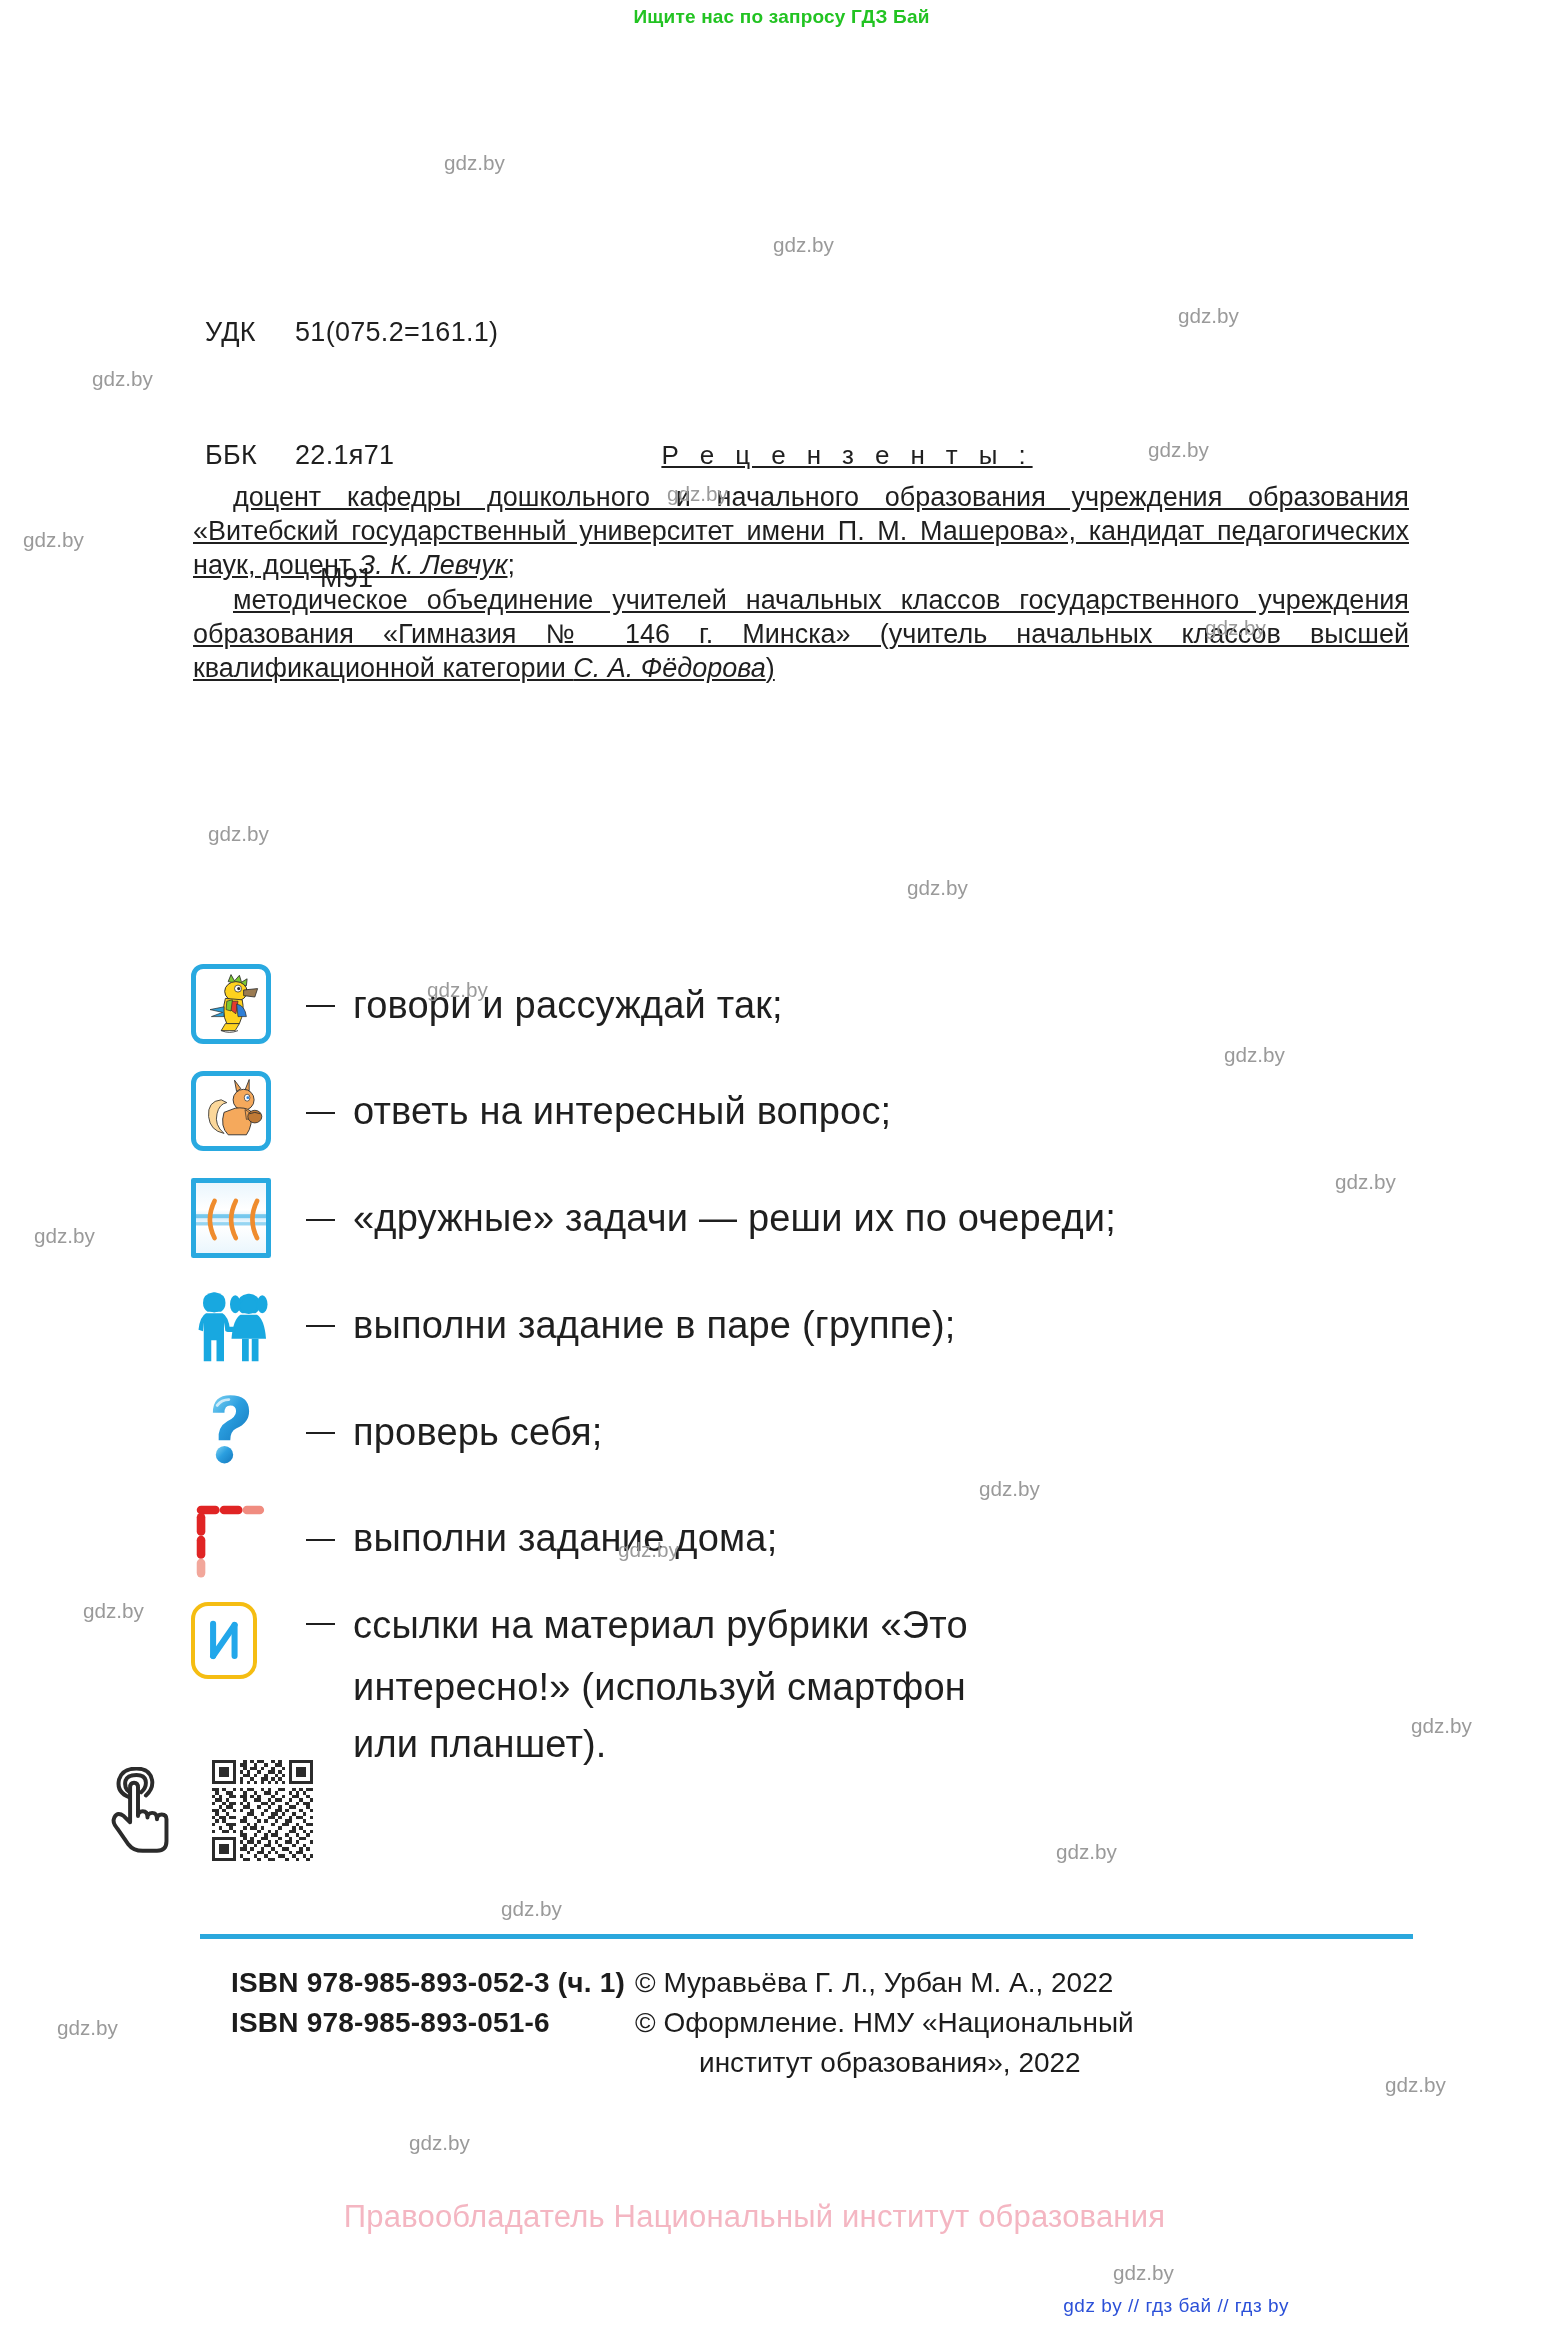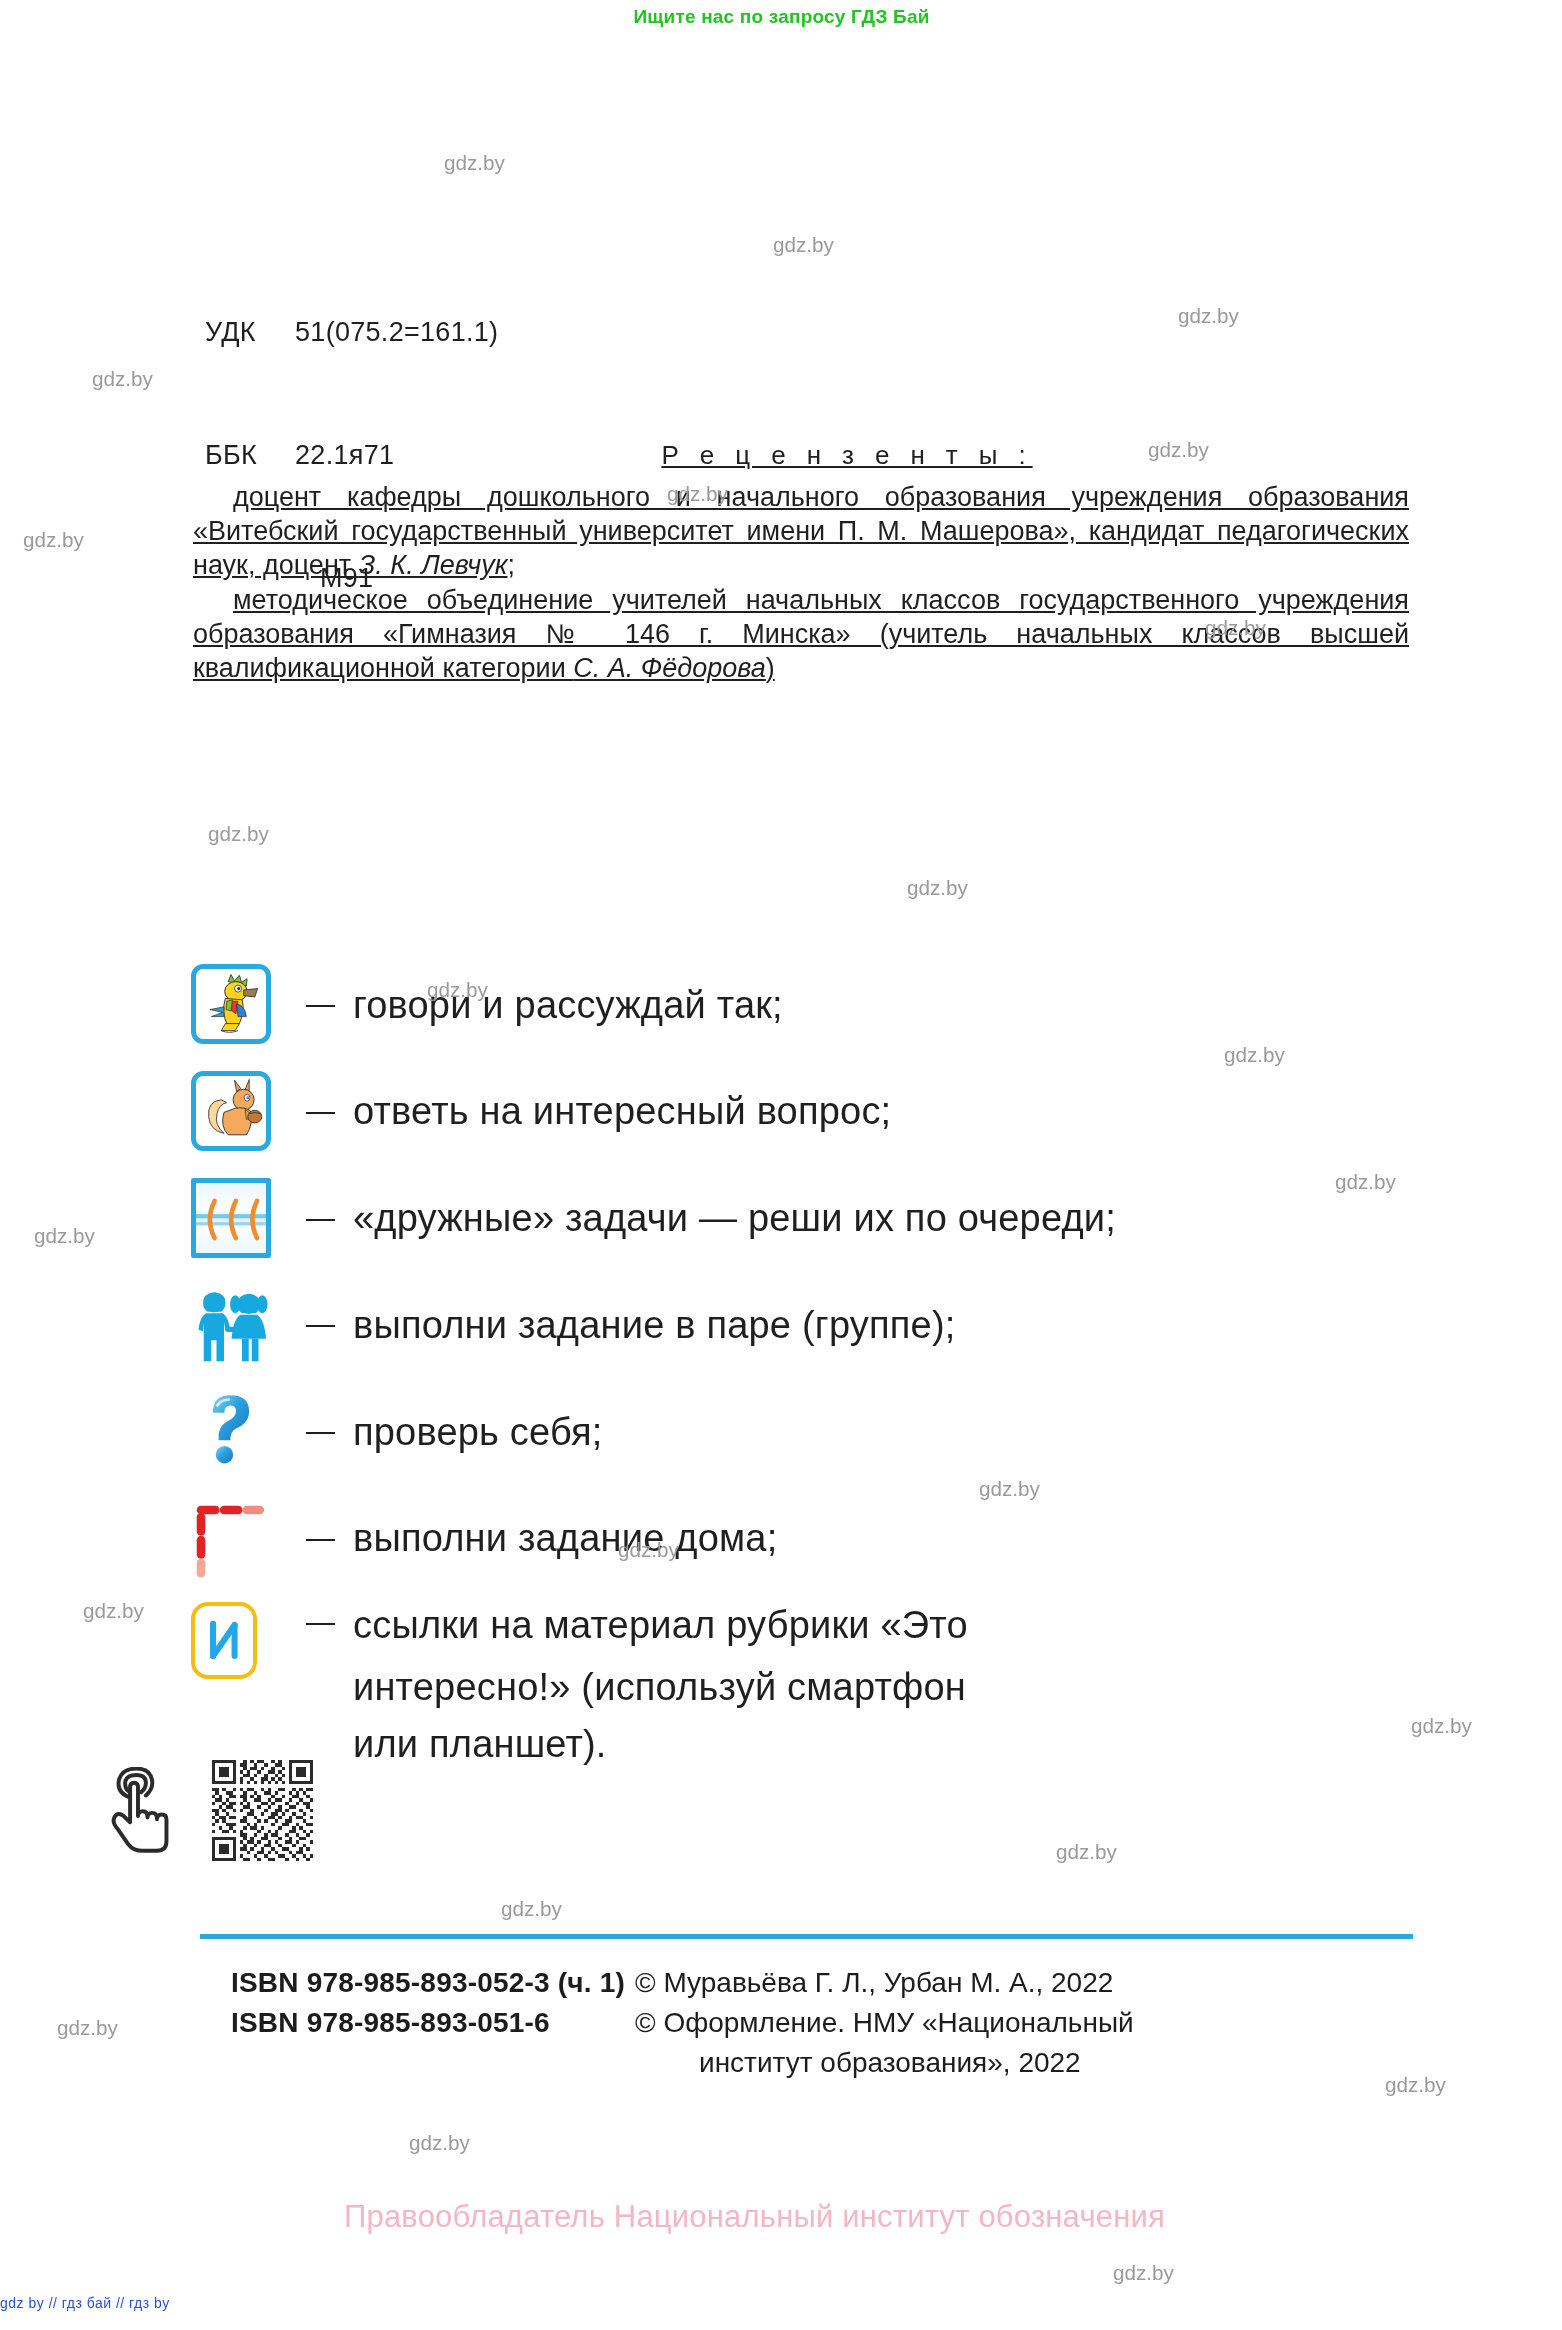--- a/index.html
+++ b/index.html
@@ -192,22 +192,22 @@
     font-size:31px;
     color:#f4b6c2;
     letter-spacing:0.2px;
     padding-right:54px;
     box-sizing:border-box;
   }
   
   .footer{
     position:absolute;
     left:0; top:2295px; width:1289px;
-    text-align:left;
-    font-size:14px;
+    text-align:right;
+    font-size:19px;
     color:#2b50d8;
     letter-spacing:0.5px;
   }
 </style>
 </head>
 <body>
 
 <div class="page">
 
   <div class="promo-top">Ищите нас по запросу ГДЗ Бай</div>
@@ -671,18 +671,18 @@
       <div>ISBN 978-985-893-052-3 (ч. 1)</div>
       <div>ISBN 978-985-893-051-6</div>
     </div>
     <div class="copy-col">
       <div>© Муравьёва Г. Л., Урбан М. А., 2022</div>
       <div>© Оформление. НМУ «Национальный</div>
       <div class="indent">институт образования», 2022</div>
     </div>
   </div>
 
-  <div class="holder">Правообладатель Национальный институт обозначения</div>
+  <div class="holder">Правообладатель Национальный институт образования</div>
 
   <div class="footer">gdz by  //  гдз бай  //  гдз by</div>
 
 </div>
 
 
 </body></html>

